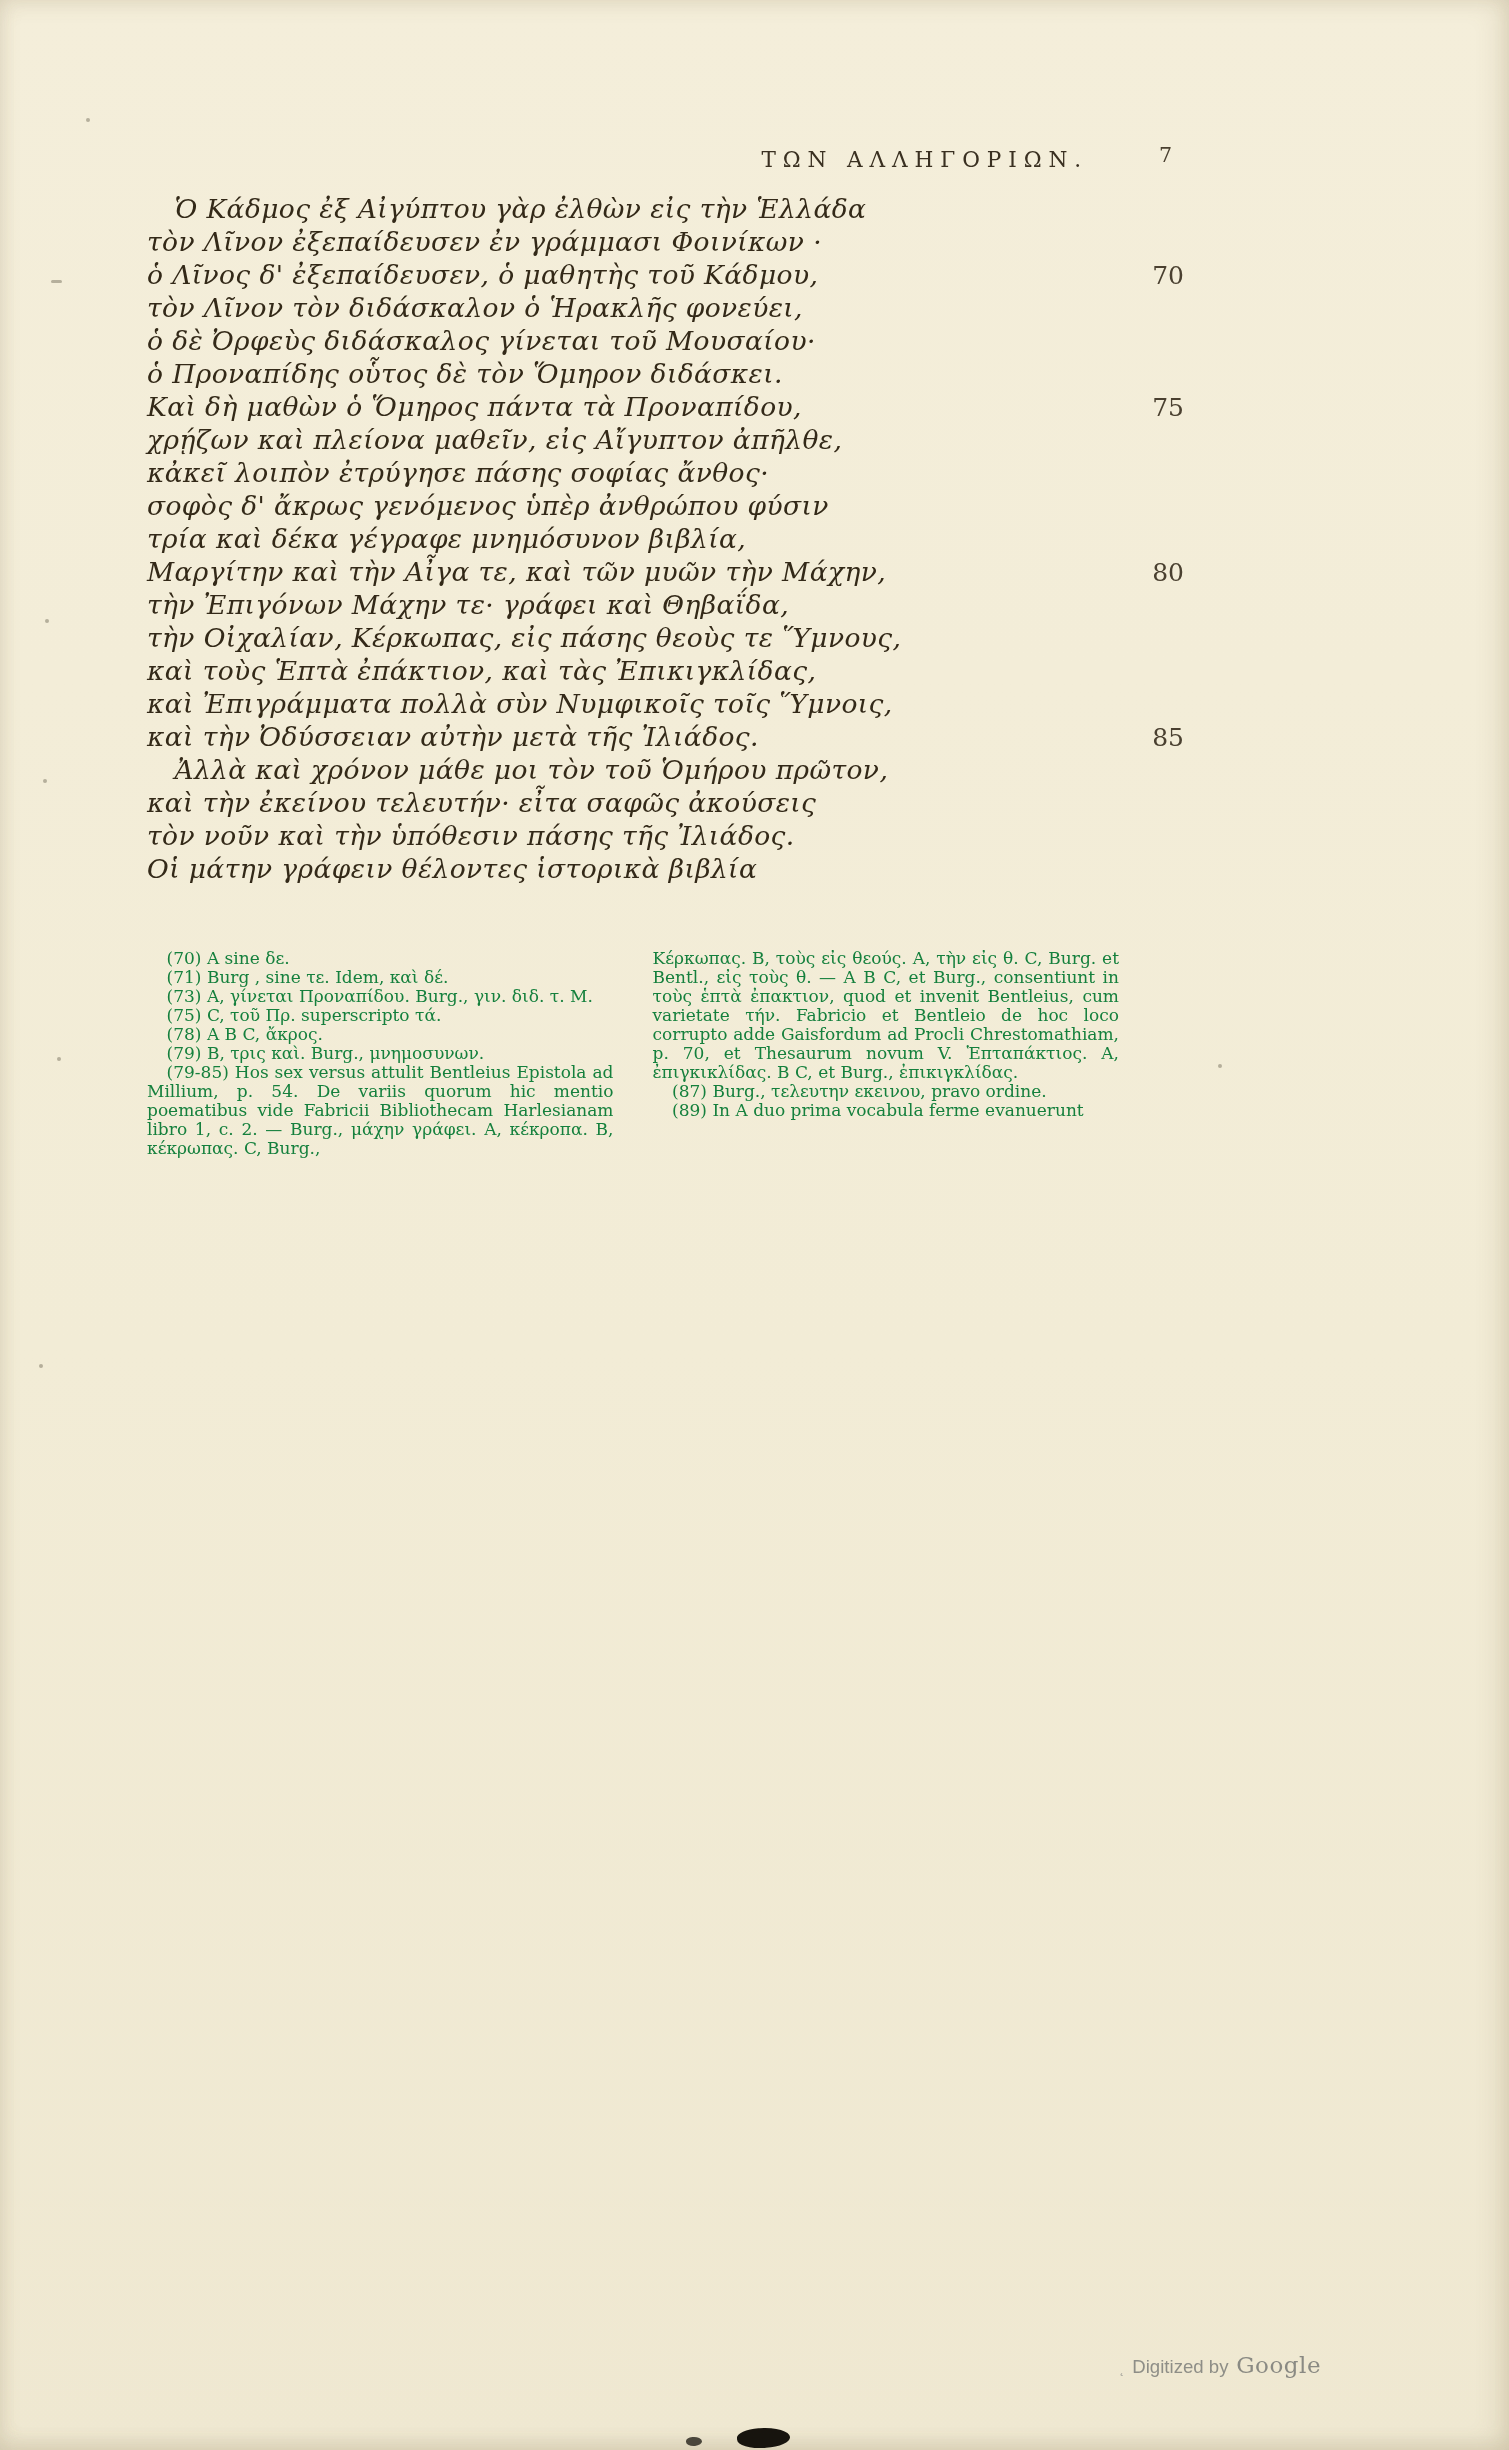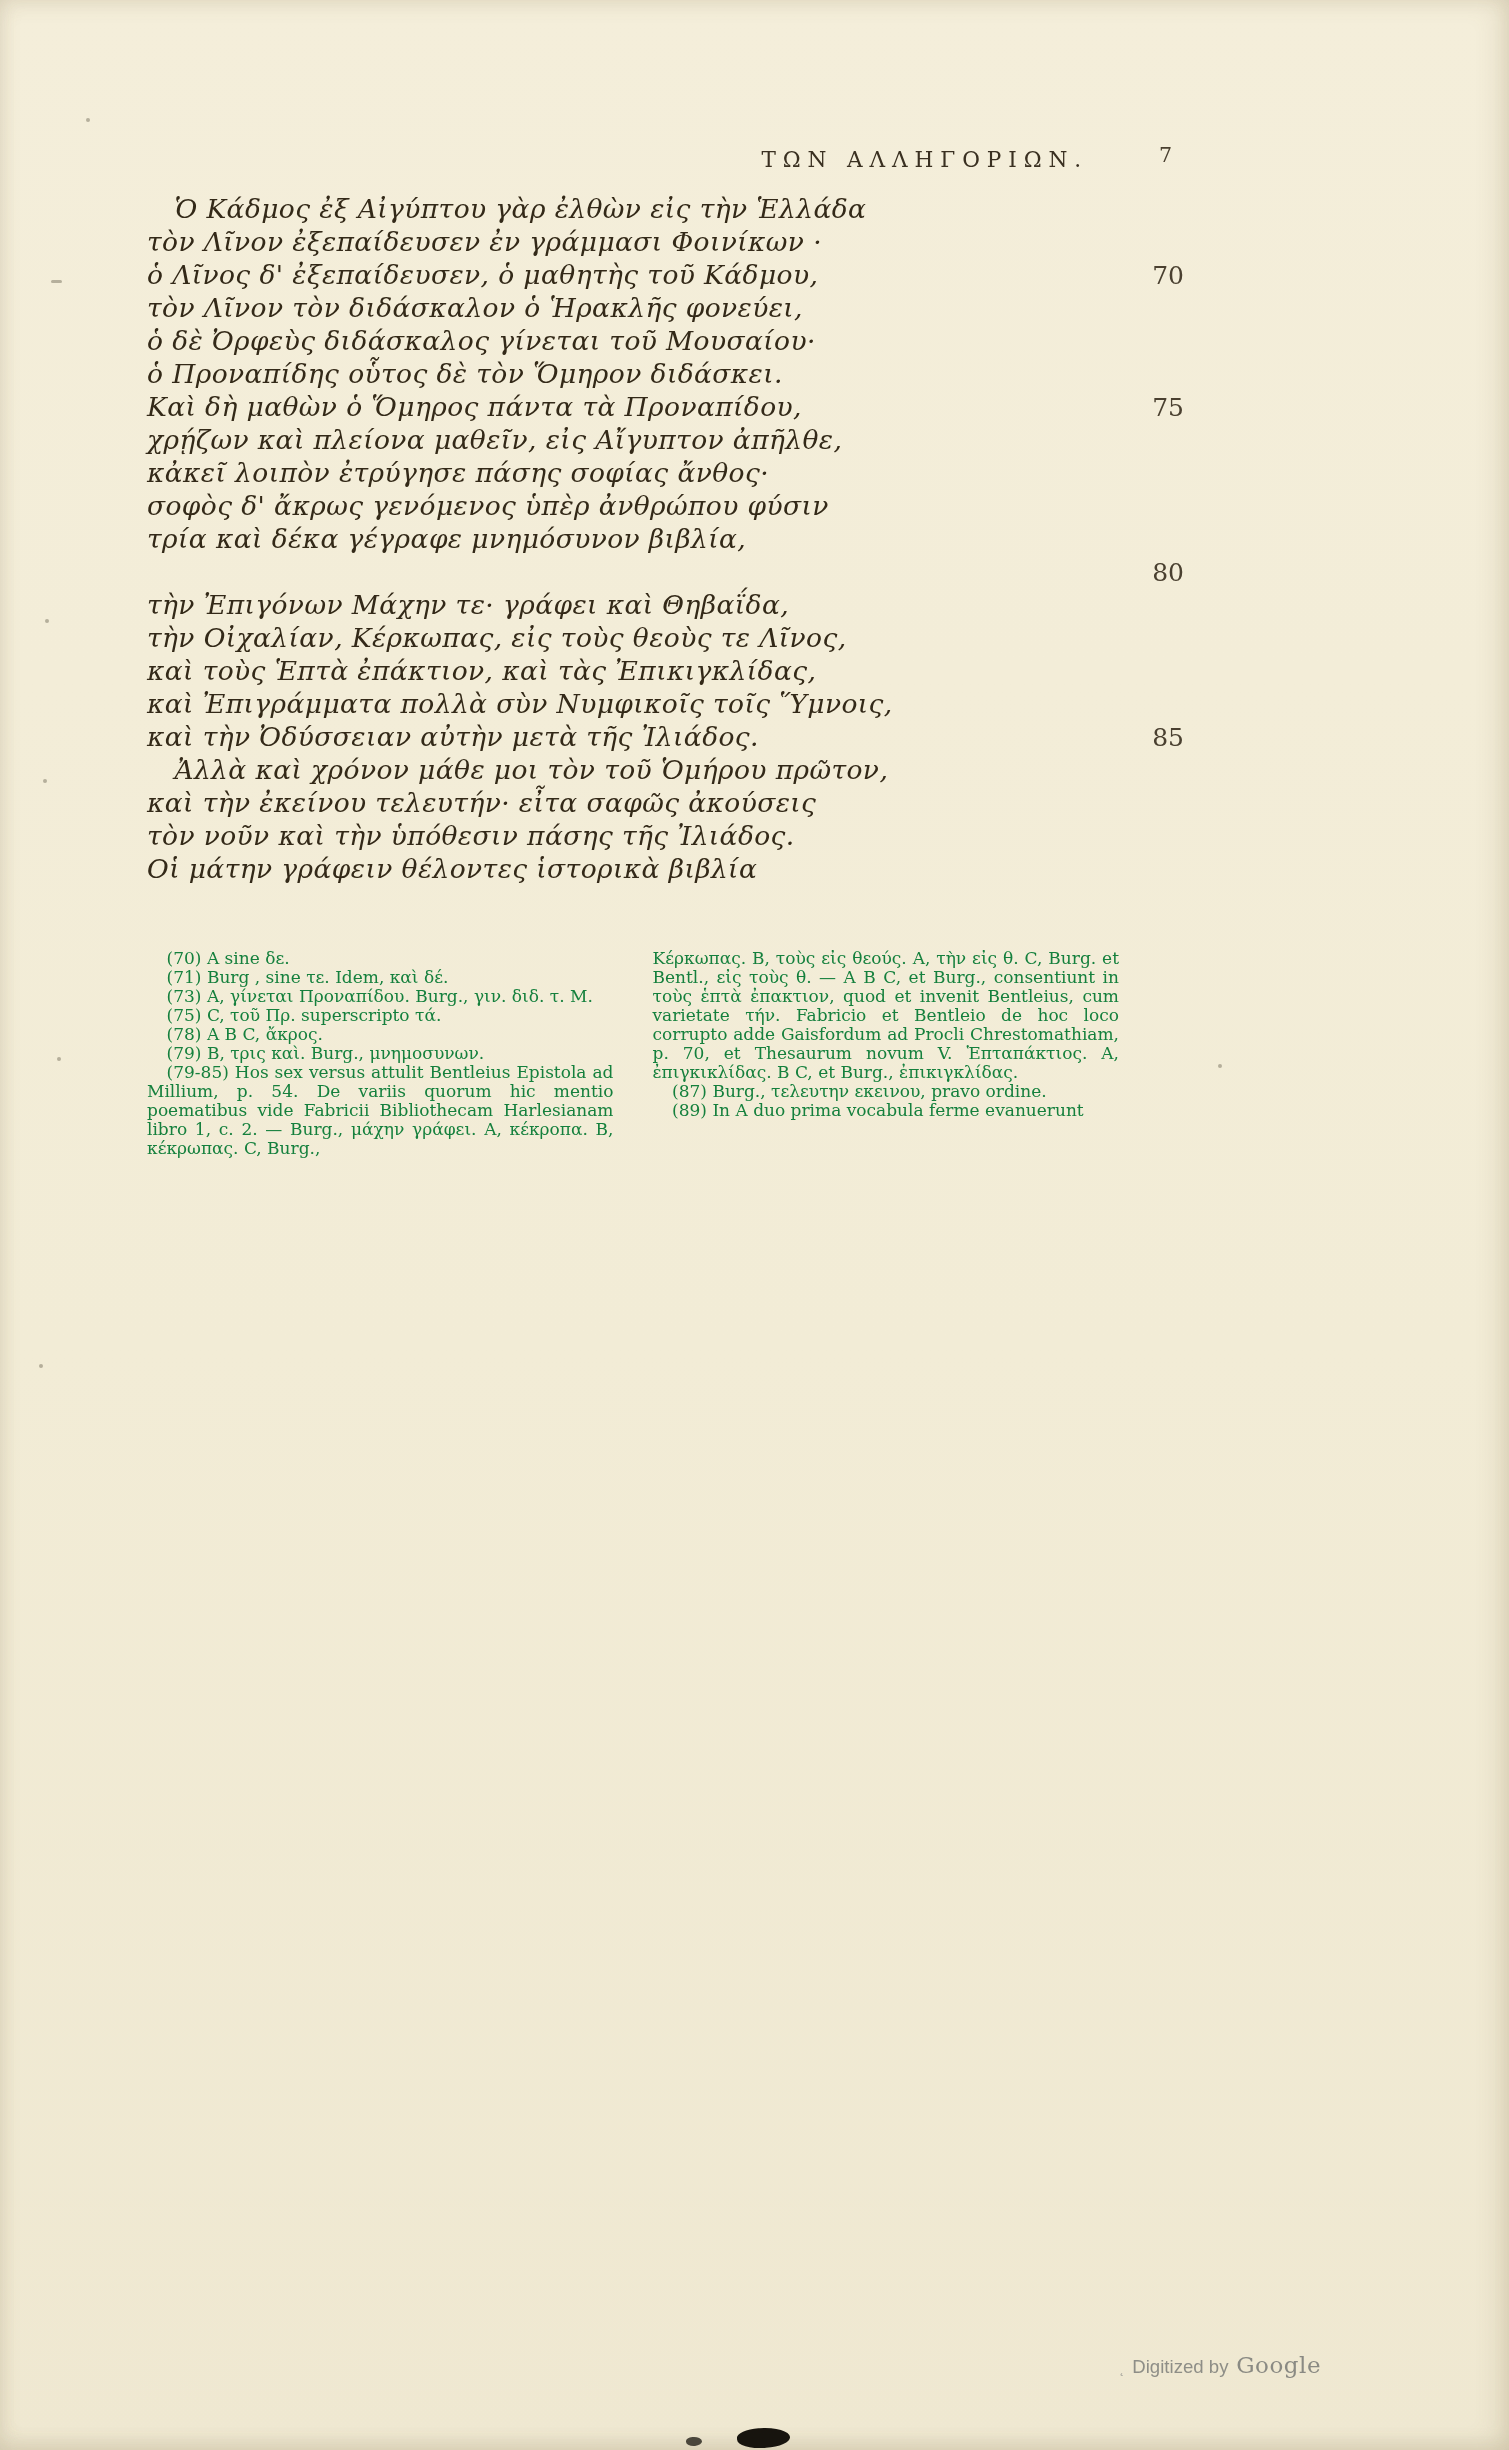--- a/index.html
+++ b/index.html
@@ -86,23 +86,23 @@
   <div class="pline"><span class="ptext">τὸν Λῖνον ἐξεπαίδευσεν ἐν γράμμασι Φοινίκων ·</span><span class="pnum"></span></div>
   <div class="pline"><span class="ptext">ὁ Λῖνος δ' ἐξεπαίδευσεν, ὁ μαθητὴς τοῦ Κάδμου,</span><span class="pnum">70</span></div>
   <div class="pline"><span class="ptext">τὸν Λῖνον τὸν διδάσκαλον ὁ Ἡρακλῆς φονεύει,</span><span class="pnum"></span></div>
   <div class="pline"><span class="ptext">ὁ δὲ Ὀρφεὺς διδάσκαλος γίνεται τοῦ Μουσαίου·</span><span class="pnum"></span></div>
   <div class="pline"><span class="ptext">ὁ Προναπίδης οὗτος δὲ τὸν Ὅμηρον διδάσκει.</span><span class="pnum"></span></div>
   <div class="pline"><span class="ptext">Καὶ δὴ μαθὼν ὁ Ὅμηρος πάντα τὰ Προναπίδου,</span><span class="pnum">75</span></div>
   <div class="pline"><span class="ptext">χρῄζων καὶ πλείονα μαθεῖν, εἰς Αἴγυπτον ἀπῆλθε,</span><span class="pnum"></span></div>
   <div class="pline"><span class="ptext">κἀκεῖ λοιπὸν ἐτρύγησε πάσης σοφίας ἄνθος·</span><span class="pnum"></span></div>
   <div class="pline"><span class="ptext">σοφὸς δ' ἄκρως γενόμενος ὑπὲρ ἀνθρώπου φύσιν</span><span class="pnum"></span></div>
   <div class="pline"><span class="ptext">τρία καὶ δέκα γέγραφε μνημόσυνον βιβλία,</span><span class="pnum"></span></div>
-  <div class="pline"><span class="pnum">80</span></div>
+  <div class="pline"><span class="ptext">Μαργίτην καὶ τὴν Αἶγα τε, καὶ τῶν μυῶν τὴν Μάχην,</span><span class="pnum">80</span></div>
   <div class="pline"><span class="ptext">τὴν Ἐπιγόνων Μάχην τε· γράφει καὶ Θηβαΐδα,</span><span class="pnum"></span></div>
-  <div class="pline"><span class="ptext">τὴν Οἰχαλίαν, Κέρκωπας, εἰς τοὺς θεοὺς τε Λῖνος,</span><span class="pnum"></span></div>
+  <div class="pline"><span class="ptext">τὴν Οἰχαλίαν, Κέρκωπας, εἰς πάσης θεοὺς τε Ὕμνους,</span><span class="pnum"></span></div>
   <div class="pline"><span class="ptext">καὶ τοὺς Ἑπτὰ ἐπάκτιον, καὶ τὰς Ἐπικιγκλίδας,</span><span class="pnum"></span></div>
   <div class="pline"><span class="ptext">καὶ Ἐπιγράμματα πολλὰ σὺν Νυμφικοῖς τοῖς Ὕμνοις,</span><span class="pnum"></span></div>
   <div class="pline"><span class="ptext">καὶ τὴν Ὀδύσσειαν αὐτὴν μετὰ τῆς Ἰλιάδος.</span><span class="pnum">85</span></div>
   <div class="pline indent"><span class="ptext">Ἀλλὰ καὶ χρόνον μάθε μοι τὸν τοῦ Ὁμήρου πρῶτον,</span><span class="pnum"></span></div>
   <div class="pline"><span class="ptext">καὶ τὴν ἐκείνου τελευτήν· εἶτα σαφῶς ἀκούσεις</span><span class="pnum"></span></div>
   <div class="pline"><span class="ptext">τὸν νοῦν καὶ τὴν ὑπόθεσιν πάσης τῆς Ἰλιάδος.</span><span class="pnum"></span></div>
   <div class="pline"><span class="ptext">Οἱ μάτην γράφειν θέλοντες ἱστορικὰ βιβλία</span><span class="pnum"></span></div>
 </div>
 
 <div class="footnotes">

